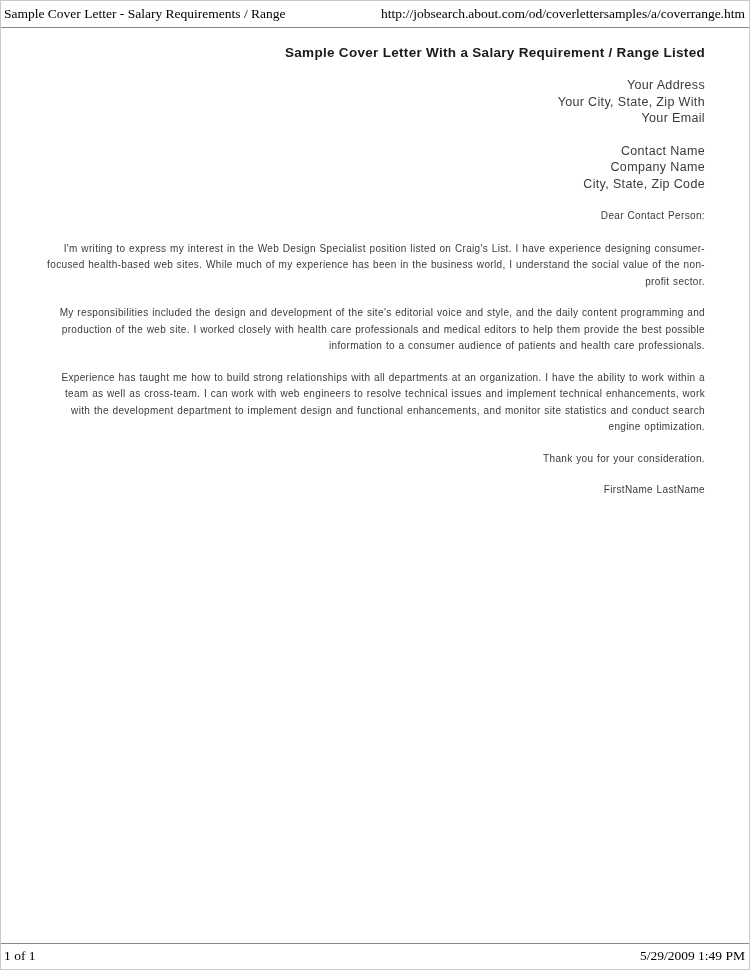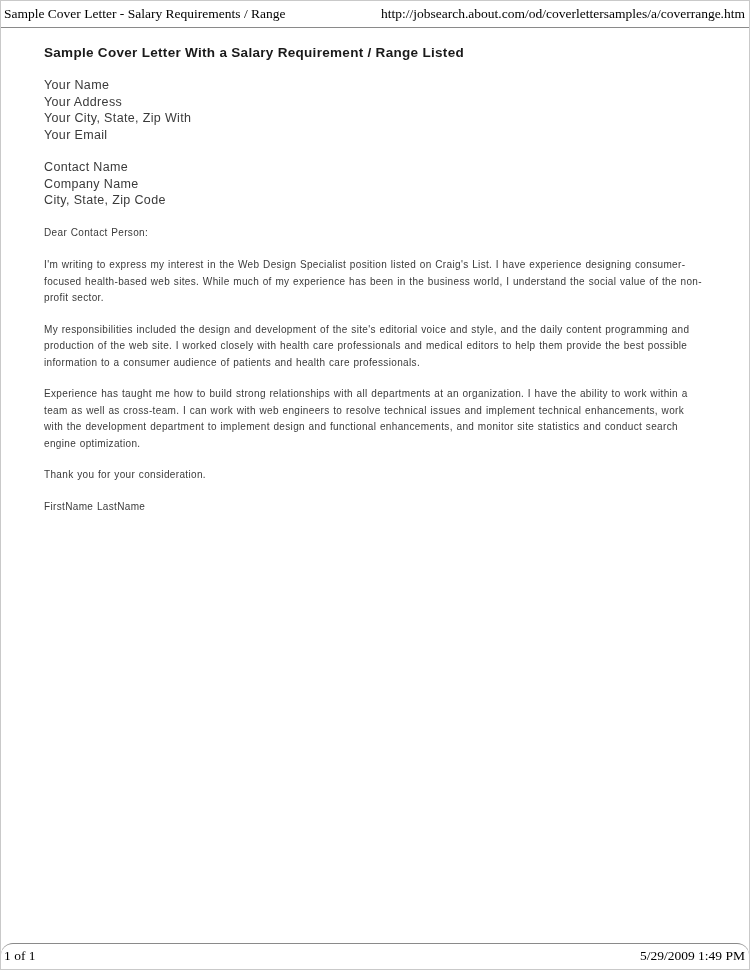--- a/index.html
+++ b/index.html
@@ -6,20 +6,21 @@
   .page {
     position: relative;
     width: 750px;
     height: 970px;
     box-sizing: border-box;
     background: #ffffff;
     border: 1px solid #c9c9c9;
     overflow: hidden;
     font-family: "Liberation Sans", sans-serif;
     color: #333333;
+    text-align: right;
   }
   .print-header {
     position: absolute;
     top: 0; left: 0; right: 0;
     display: flex;
     justify-content: space-between;
     align-items: flex-start;
     padding: 5px 4px 5px 3px;
     border-bottom: 1px solid #8a8a8a;
     font-family: "Liberation Serif", serif;
@@ -32,21 +33,20 @@
     bottom: 0; left: 0; right: 0;
     display: flex;
     justify-content: space-between;
     align-items: flex-end;
     padding: 4px 4px 5px 3px;
     border-top: 1px solid #8a8a8a;
     font-family: "Liberation Serif", serif;
     font-size: 13.5px;
     color: #000000;
     box-sizing: border-box;
-    border-radius: 12px;
   }
   .content {
     position: absolute;
     top: 27px; left: 0; right: 0;
     padding: 17px 44px 0 43px;
     box-sizing: border-box;
   }
   .letter-title {
     font-size: 13.5px;
     font-weight: bold;
@@ -80,21 +80,20 @@
   <div class="print-header">
     <span>Sample Cover Letter - Salary Requirements / Range</span>
     <span>http://jobsearch.about.com/od/coverlettersamples/a/coverrange.htm</span>
   </div>
 
   <div class="content">
 
     <div class="letter-title">Sample Cover Letter With a Salary Requirement / Range Listed</div>
 
     <div class="line-block">
-      <div>Your Name</div>
       <div>Your Address</div>
       <div>Your City, State, Zip With</div>
       <div>Your Email</div>
     </div>
 
     <div class="line-block">
       <div>Contact Name</div>
       <div>Company Name</div>
       <div>City, State, Zip Code</div>
     </div>

